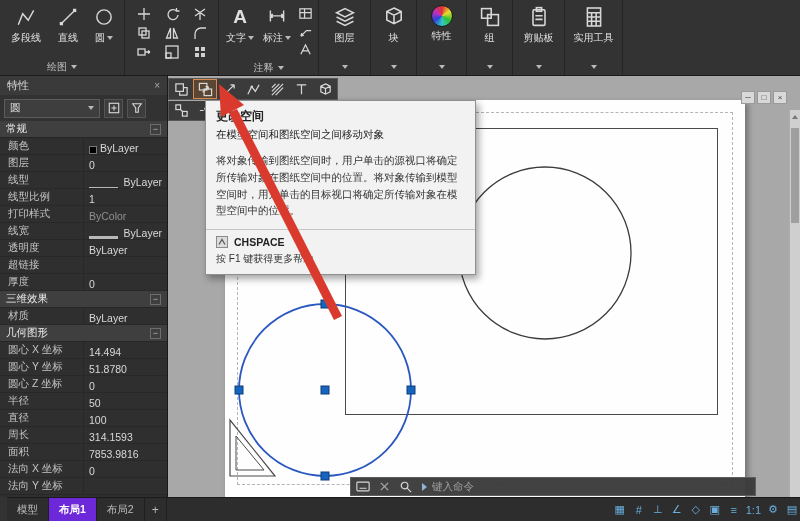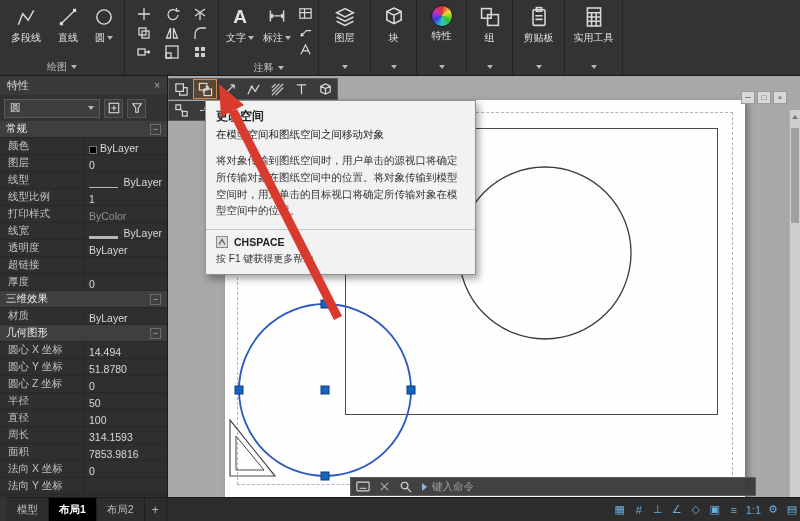--- a/index.html
+++ b/index.html
@@ -113,21 +113,21 @@
   .cmdicon { display:flex; align-items:center; justify-content:center; width:16px; height:15px; }
   .prompt-tri { width:0; height:0; border-left:5px solid #8fb4d8;
     border-top:4px solid transparent; border-bottom:4px solid transparent; margin-left:4px; }
   .cmdghost { color:#9f9f9f; font-size:10.5px; }
 
   
   .tabbar { position:absolute; left:7px; top:497px; width:800px; height:24px;
     background:#2d2d2d; display:flex; align-items:stretch; border-top:1px solid #1a1a1a; z-index:10; }
   .tab { min-width:38px; padding:0 10px; display:flex; align-items:center; justify-content:center;
     font-size:10.5px; color:#bdbdbd; border-right:1px solid #1f1f1f; }
-  .tab.active { background:#000000; color:#fff; font-weight:bold; }
+  .tab.active { background:#6d28d9; color:#fff; font-weight:bold; }
   .tab-add { width:22px; display:flex; align-items:center; justify-content:center;
     color:#bdbdbd; font-size:12px; border-right:1px solid #1f1f1f; }
   .status { margin-left:auto; display:flex; align-items:center; gap:1px; padding-right:6px; }
   .stico { min-width:18px; height:20px; display:flex; align-items:center; justify-content:center;
     color:#6aaede; font-size:11px; padding:0 2px; }
 </style>
 </head>
 <body>
 
 <div class="app">

